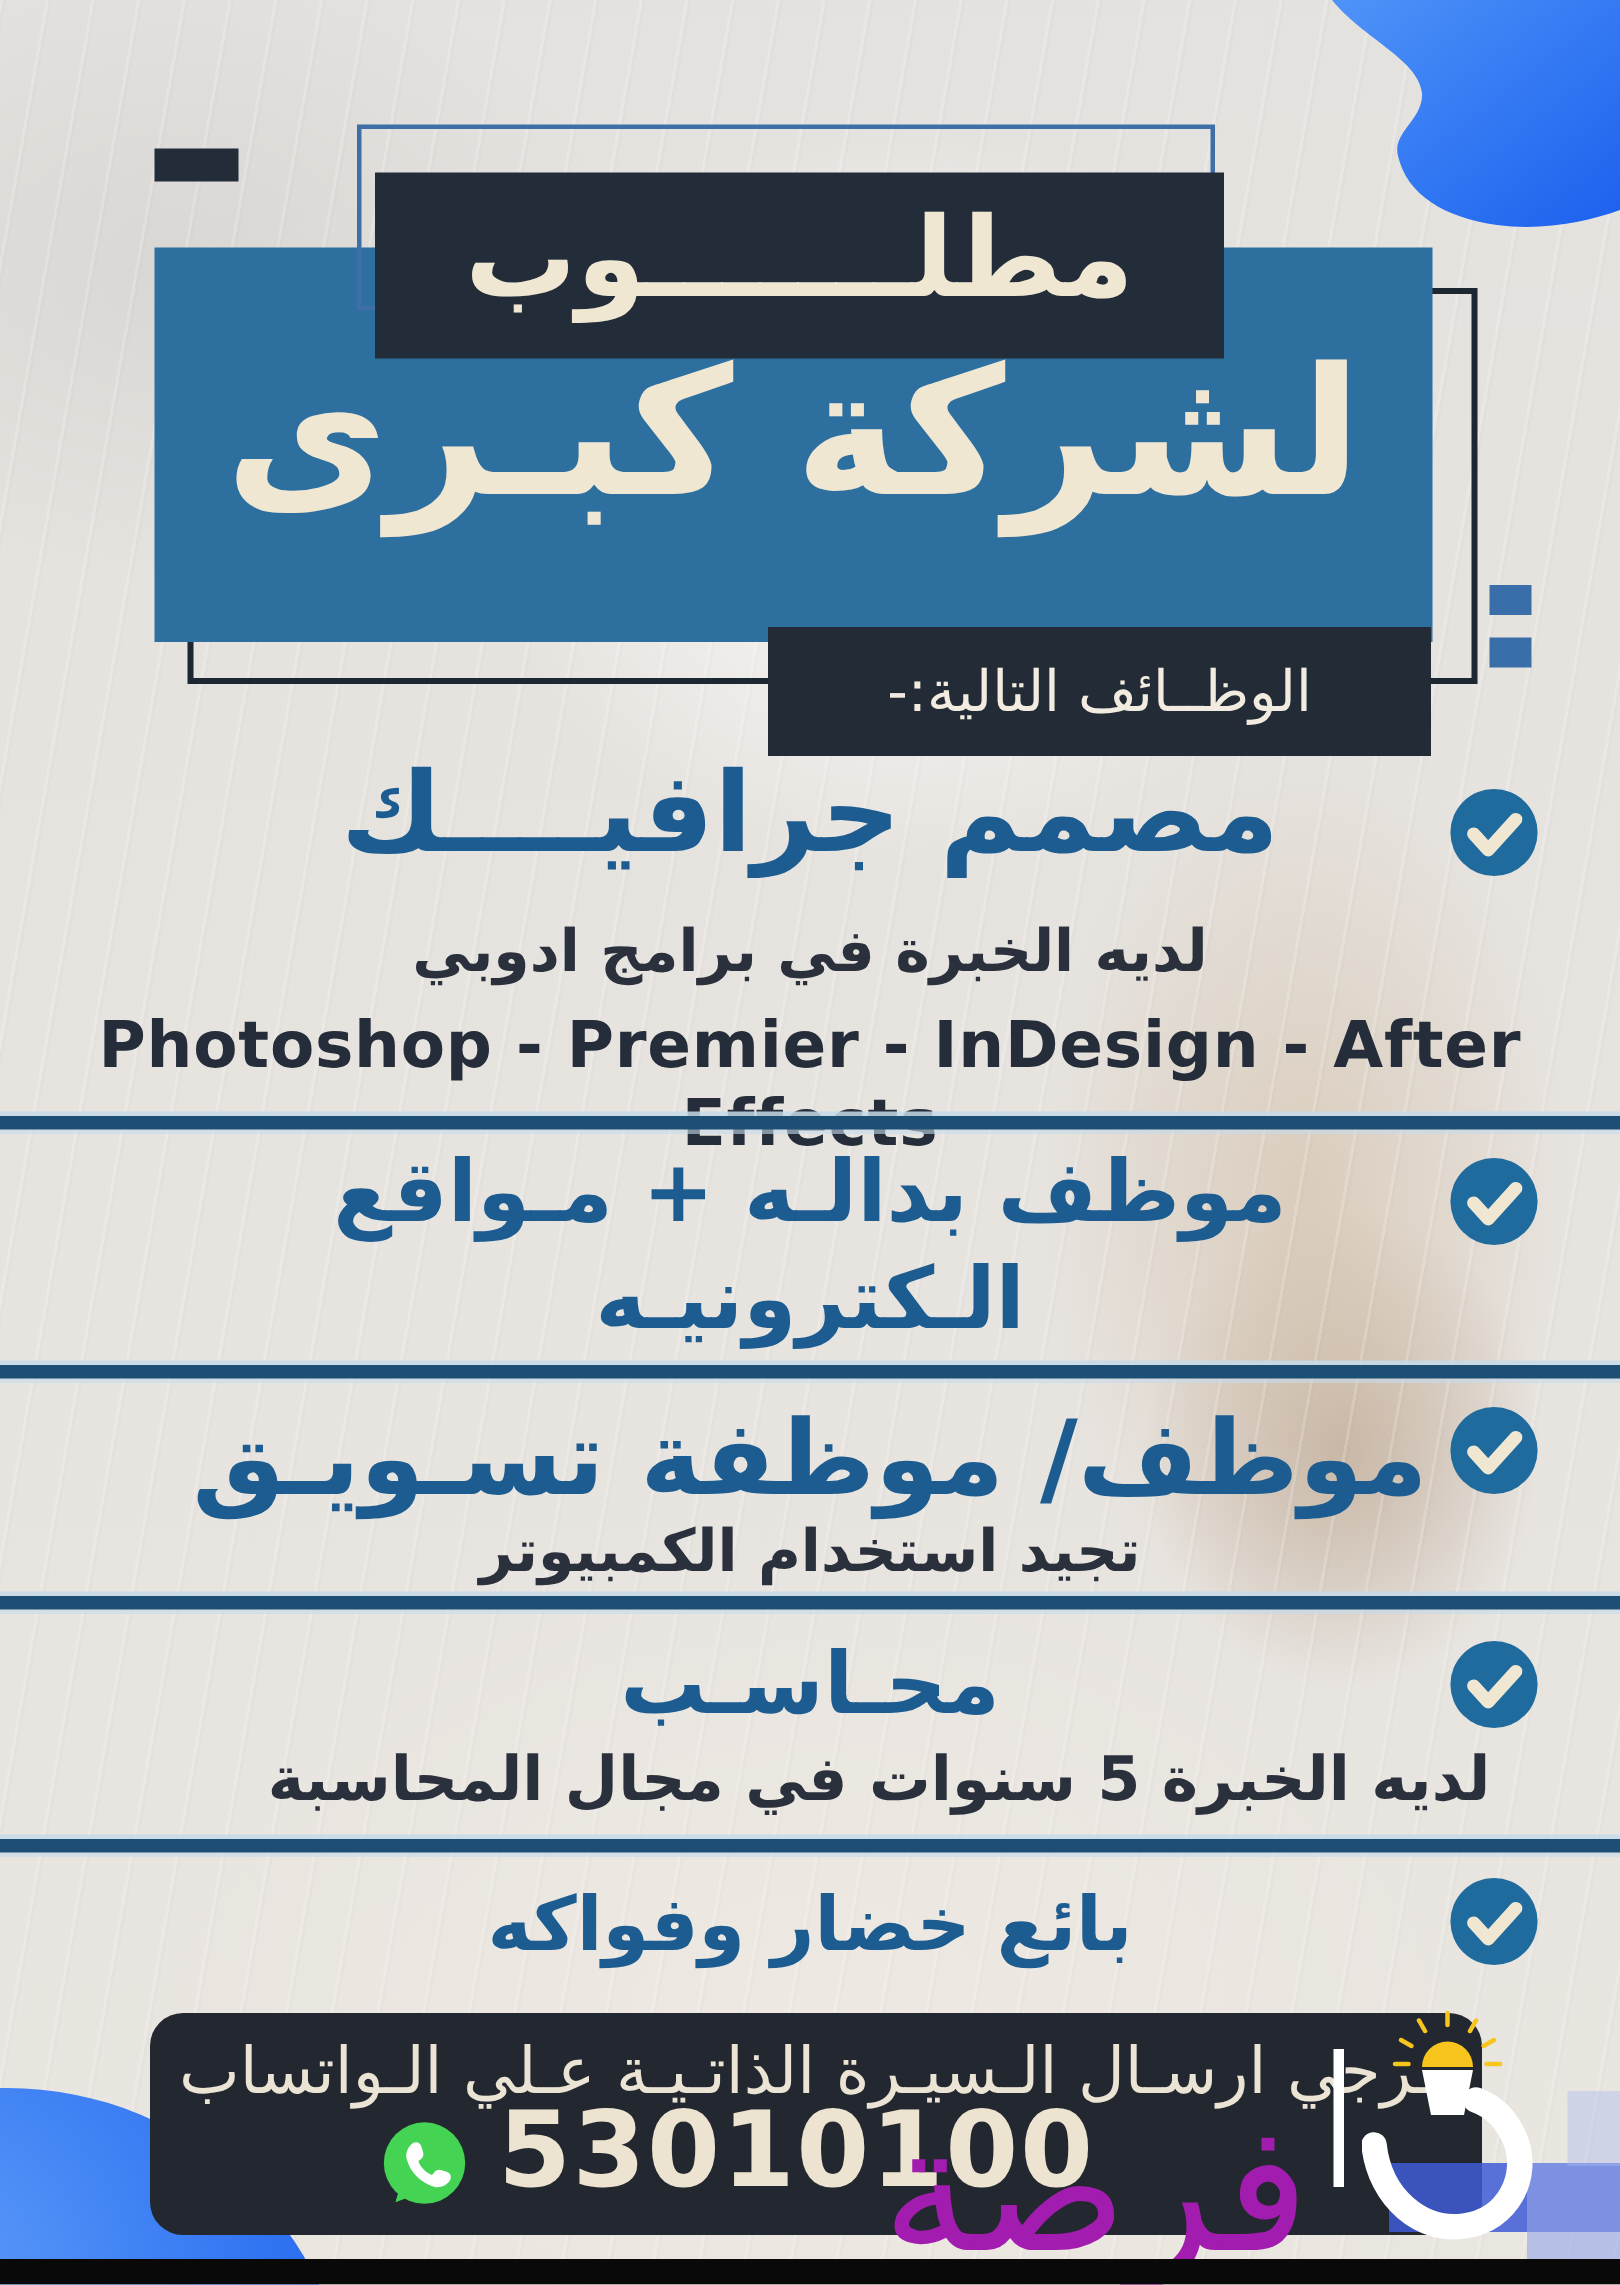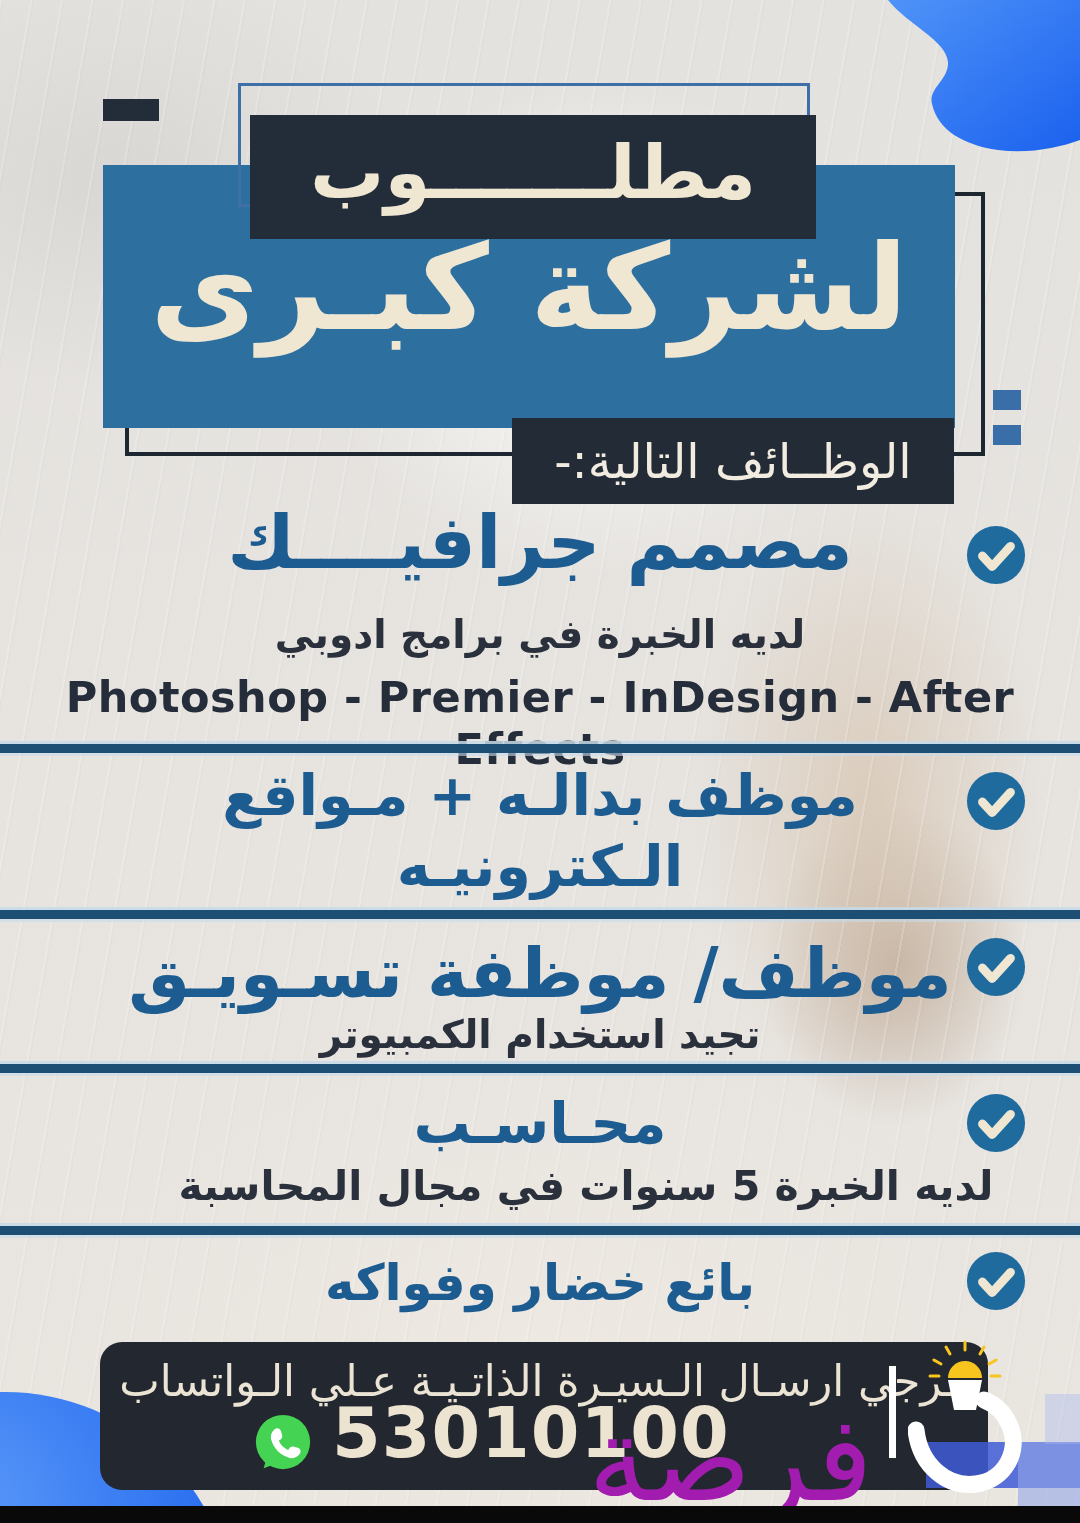--- a/index.html
+++ b/index.html
@@ -48,21 +48,21 @@
   #company-outline{left:125px;top:192px;width:852px;height:256px;border:4px solid #1d2731;z-index:2;}
   #company-panel{
     left:103px;top:165px;width:852px;height:263px;background:#2d6f9f;z-index:3;
     display:flex;align-items:center;justify-content:center;
   }
   #company-title{font-size:118px;font-weight:bold;color:#f0e7d3;direction:rtl;line-height:1;padding-bottom:18px;}
   #jobs-heading-box{
     left:512px;top:418px;width:442px;height:86px;background:#222b36;z-index:4;
     display:flex;align-items:center;justify-content:center;
   }
-  #jobs-heading{font-size:48px;color:#f2ece0;direction:rtl;line-height:1;}
+  #jobs-heading{font-size:38px;color:#f2ece0;direction:rtl;line-height:1;}
   
   .job-title{
     left:0;width:1080px;text-align:center;direction:rtl;z-index:3;
     color:#1d5c90;font-weight:bold;line-height:1.25;
   }
   .job-detail{
     left:0;width:1080px;text-align:center;direction:rtl;z-index:3;
     color:#2b313c;font-weight:bold;line-height:1.2;
   }
   #job1-title{top:496px;font-size:74px;}

